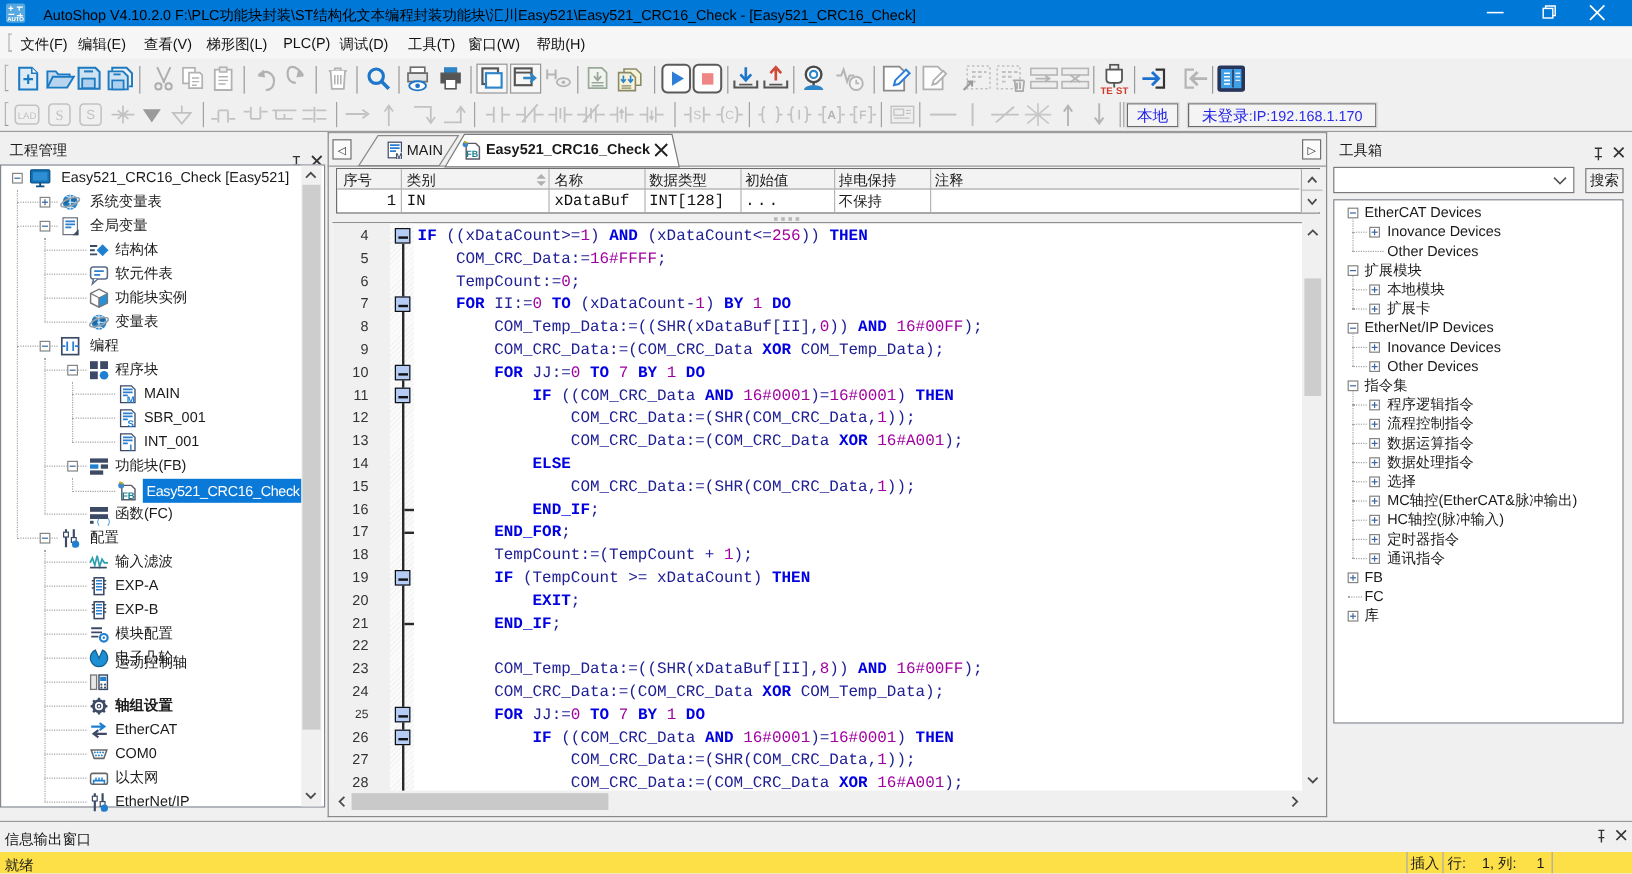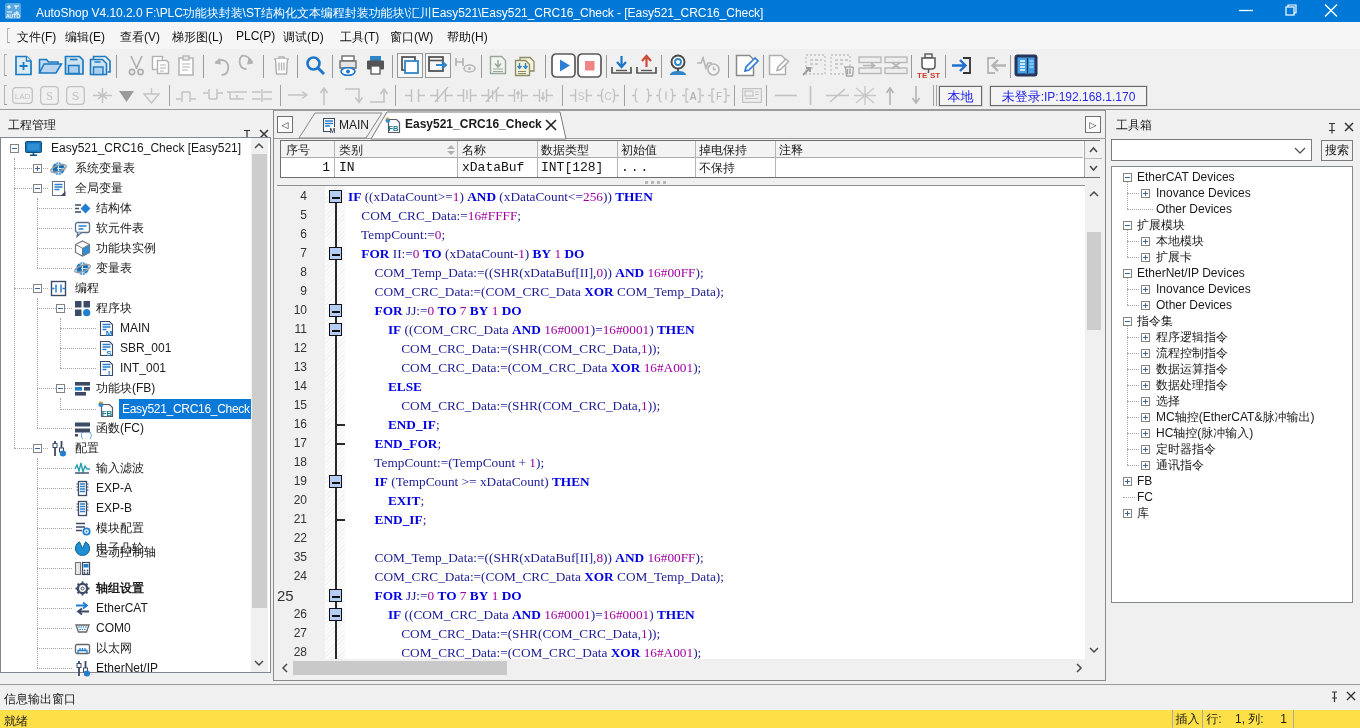--- a/index.html
+++ b/index.html
@@ -1,34 +1,34 @@
 <!DOCTYPE html>
 <html><head><meta charset="utf-8">
 <style>
 *{margin:0;padding:0;box-sizing:border-box}
 html,body{width:1360px;height:728px;overflow:hidden}
 body{font-family:"Liberation Sans",sans-serif;font-size:12px;color:#1a1a1a;background:#f0f0f0;position:relative}
 .abs{position:absolute}
-.titlebar{left:0;top:0;width:1360px;height:22px;background:#0078d7;color:#ffffff}
+.titlebar{left:0;top:0;width:1360px;height:22px;background:#0078d7;color:#000000}
 .menubar{left:0;top:22px;width:1360px;height:27px;background:#f6f6f6}
 .mi{position:absolute;top:7px;font-size:12px;color:#111}
 .tb1{left:0;top:49px;width:1360px;height:32px;background:#f0f0f0}
 .tb2{left:0;top:81px;width:1360px;height:29px;background:#f0f0f0;border-bottom:1px solid #9b9b9b}
 .sep1{position:absolute;top:6px;width:1px;height:23px;background:#999}
 .sep2{position:absolute;top:4px;width:1px;height:21px;background:#a2a2a2}
 .grip{position:absolute;width:3px;border-left:1px solid #b4b4b4;border-top:1px solid #b4b4b4;border-bottom:1px solid #9a9a9a}
 .panelhead{font-size:12px;color:#1a1a1a}
 .trow{position:absolute;white-space:nowrap;font-size:12px;height:20px;line-height:20px}
 .eb{position:absolute;width:9px;height:9px;background:#fff;border:1px solid #848484}
 .eb i{position:absolute;left:1px;top:3px;width:5px;height:1px;background:#3a66a0}
 .eb.p b{position:absolute;left:3px;top:1px;width:1px;height:5px;background:#3a66a0}
 .dv{position:absolute;border-left:1px dotted #a6a6a6}
 .dh{position:absolute;border-top:1px dotted #a6a6a6}
 .ticon{position:absolute;width:17px;height:17px}
-.code{font-family:Liberation Serif, serif;font-size:13.3px;line-height:19px;white-space:pre}
+.code{font-family:Liberation Mono, monospace;font-size:13.3px;line-height:19px;white-space:pre}
 .k{color:#0000e0;font-weight:bold}
 .n{color:#a000a0}
 .statusbar{left:0;top:710px;width:1360px;height:18px;background:#fde047}
 svg{position:absolute;overflow:visible}
 </style></head>
 <body>
 
 <div class="abs titlebar">
   <svg class="abs" style="left:5px;top:3px" width="16" height="16" viewBox="0 0 16 16">
       <rect x="0" y="0" width="16" height="16" rx="2" fill="#57a8e0"></rect>
@@ -707,23 +707,23 @@
         <div class="abs" style="left:0;top:172px;width:30px;height:19px;line-height:19px;text-align:right;font-size:12px;color:#333">13</div>
         <div class="abs" style="left:0;top:191px;width:30px;height:19px;line-height:19px;text-align:right;font-size:12px;color:#333">14</div>
         <div class="abs" style="left:0;top:210px;width:30px;height:19px;line-height:19px;text-align:right;font-size:12px;color:#333">15</div>
         <div class="abs" style="left:0;top:229px;width:30px;height:19px;line-height:19px;text-align:right;font-size:12px;color:#333">16</div>
         <div class="abs" style="left:0;top:248px;width:30px;height:19px;line-height:19px;text-align:right;font-size:12px;color:#333">17</div>
         <div class="abs" style="left:0;top:267px;width:30px;height:19px;line-height:19px;text-align:right;font-size:12px;color:#333">18</div>
         <div class="abs" style="left:0;top:286px;width:30px;height:19px;line-height:19px;text-align:right;font-size:12px;color:#333">19</div>
         <div class="abs" style="left:0;top:305px;width:30px;height:19px;line-height:19px;text-align:right;font-size:12px;color:#333">20</div>
         <div class="abs" style="left:0;top:324px;width:30px;height:19px;line-height:19px;text-align:right;font-size:12px;color:#333">21</div>
         <div class="abs" style="left:0;top:343px;width:30px;height:19px;line-height:19px;text-align:right;font-size:12px;color:#333">22</div>
-        <div class="abs" style="left:0;top:362px;width:30px;height:19px;line-height:19px;text-align:right;font-size:12px;color:#333">35</div>
+        <div class="abs" style="left:0;top:362px;width:30px;height:19px;line-height:19px;text-align:right;font-size:12px;color:#333">23</div>
         <div class="abs" style="left:0;top:381px;width:30px;height:19px;line-height:19px;text-align:right;font-size:12px;color:#333">24</div>
-        <div class="abs" style="left:0;top:400px;width:30px;height:19px;line-height:19px;font-size:15px;color:#333">25</div>
+        <div class="abs" style="left:0;top:400px;width:30px;height:19px;line-height:19px;text-align:right;font-size:10px;color:#333">25</div>
         <div class="abs" style="left:0;top:419px;width:30px;height:19px;line-height:19px;text-align:right;font-size:12px;color:#333">26</div>
         <div class="abs" style="left:0;top:438px;width:30px;height:19px;line-height:19px;text-align:right;font-size:12px;color:#333">27</div>
         <div class="abs" style="left:0;top:457px;width:30px;height:19px;line-height:19px;text-align:right;font-size:12px;color:#333">28</div>
       </div>
     <div id="foldcol">
         <div class="abs" style="left:58px;top:17px;width:2px;height:457px;background:#2a2a2a"></div>
         <div class="abs" style="left:52px;top:4px;width:13px;height:13px;background:#b5ccf4;border:1px solid #111">
           <i style="position:absolute;left:2px;top:5.5px;width:8px;height:2px;background:#111"></i>
         </div>
         <div class="abs" style="left:52px;top:61px;width:13px;height:13px;background:#b5ccf4;border:1px solid #111">

